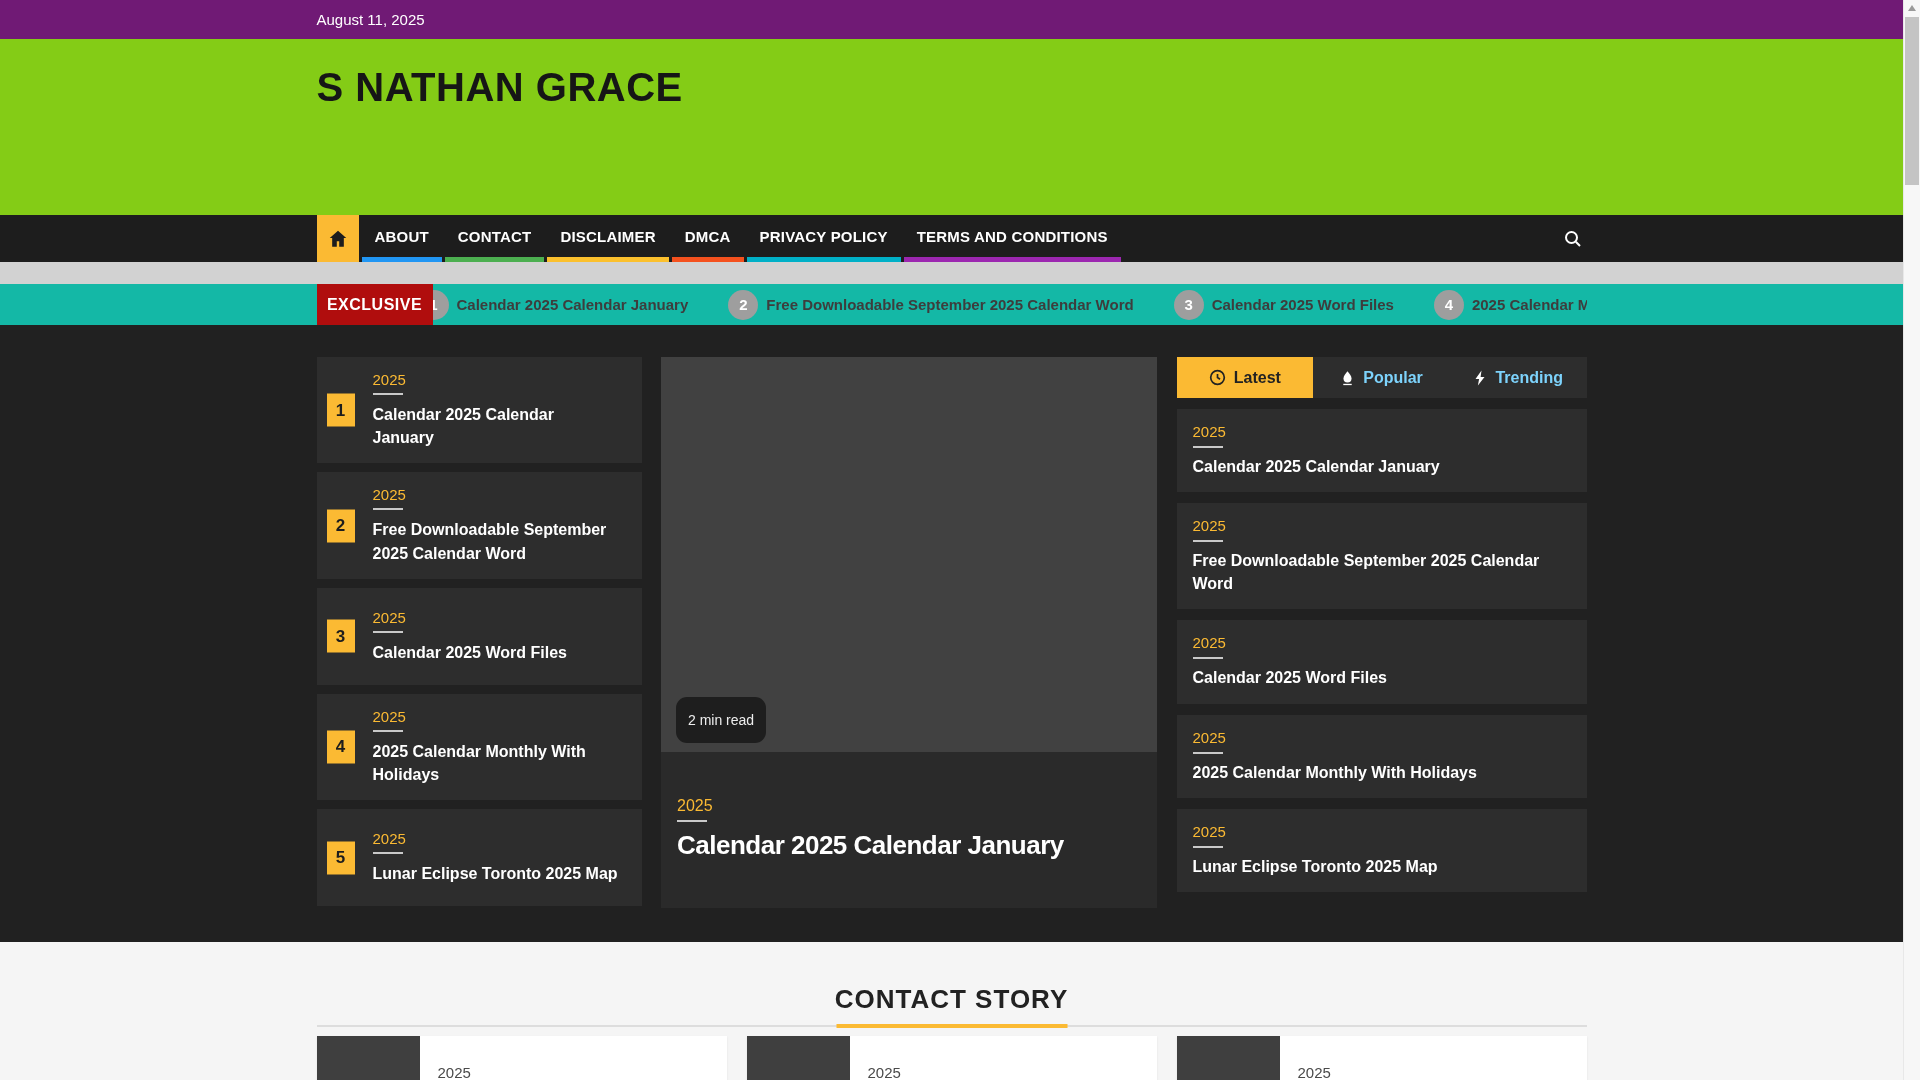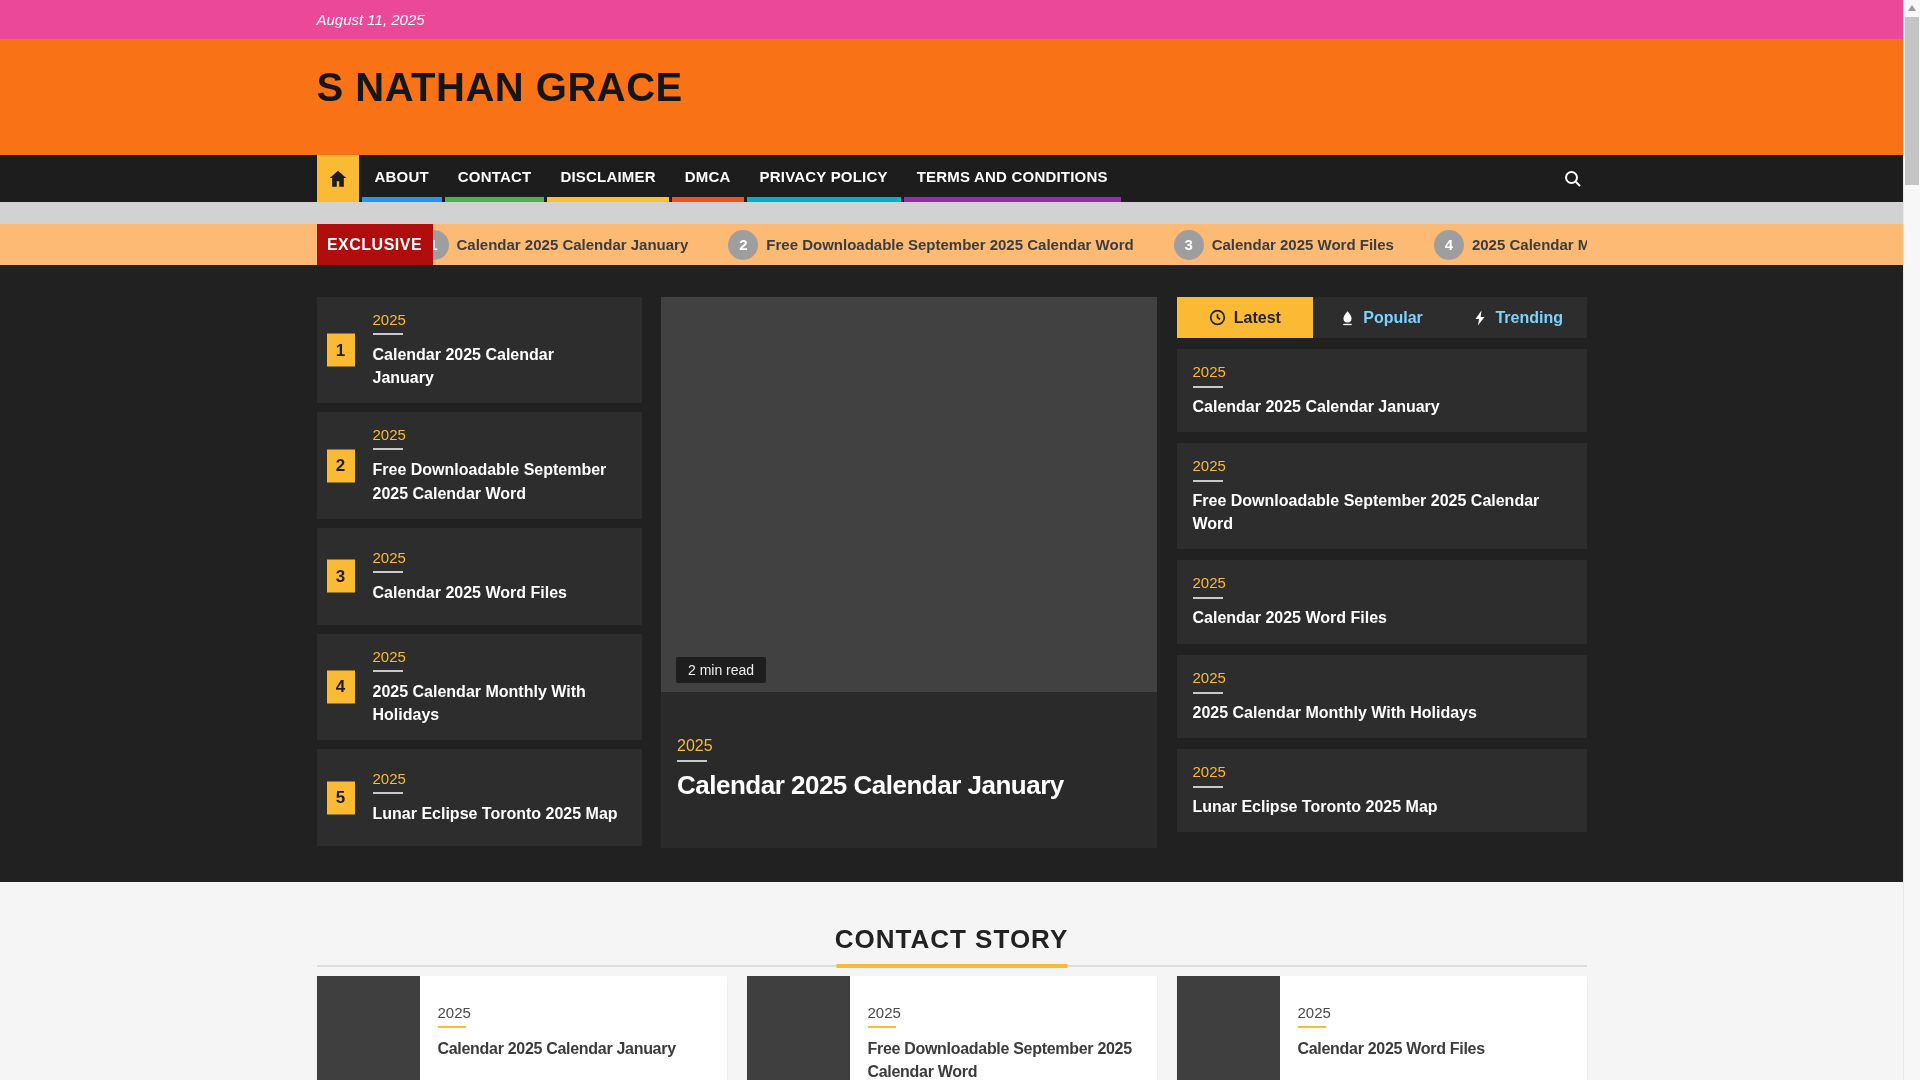--- a/index.html
+++ b/index.html
@@ -7,41 +7,41 @@
   html,body { margin:0; padding:0; }
   body {
     width:1920px; height:1080px; overflow:hidden; position:relative;
     font-family:"Liberation Sans", sans-serif; background:#f5f5f5;
   }
   a { text-decoration:none; color:inherit; cursor:pointer; }
   .page { width:1903px; }
   .container { width:1270px; margin:0 auto; }
 
   
-  .topbar { height:39px; background:#ec4899; display:flex; align-items:center;font-style:italic; }
+  .topbar { height:39px; background:#701a75; display:flex; align-items:center; }
   .topbar .date { color:#ffffff; font-size:15px; }
 
   
-  .header { background:#f97316; height:116px; }
+  .header { background:#84cc16; height:176px; }
   .header .container { padding-top:26px; }
   .site-title { margin:0; font-size:40px; font-weight:bold; color:#161616; letter-spacing:0.5px; }
   .tagline { margin:6px 0 0; font-size:19px; color:#2f2f2f; max-width:470px; line-height:1.35; }
 
   
   .nav { background:#1d1d1d; height:47px; }
   .nav .container { display:flex; align-items:stretch; height:47px; }
   .home-btn { width:42px; background:var(--accent); display:flex; align-items:center; justify-content:center; margin-right:3px; }
   .nav-item { display:flex; align-items:center; padding:0 13px; margin-right:3px; color:#fff;
               font-size:15px; font-weight:bold; letter-spacing:0.2px; border-bottom:5px solid transparent; }
   .search-btn { margin-left:auto; display:flex; align-items:center; padding:0 4px; }
 
   .shadow-strip { height:22px; background:#d2d2d2; }
 
   
-  .ticker { background:#fdba74; height:41px; }
+  .ticker { background:#14b8a6; height:41px; }
   .ticker .container { display:flex; height:100%; overflow:hidden; }
   .ticker-badge { width:116px; flex:none; background:var(--red); color:#fff; font-weight:bold; font-size:16px;
                   letter-spacing:0.5px; display:flex; align-items:center; justify-content:center; z-index:2; }
   .ticker-items { display:flex; align-items:center; margin-left:-14px; flex:1; overflow:hidden; white-space:nowrap; }
   .ticker-item { display:flex; align-items:center; margin-right:40px; flex:none; }
   .ticker-num { width:30px; height:30px; border-radius:50%; background:#9e9e9e; color:#fff; font-size:15px;
                 font-weight:bold; display:flex; align-items:center; justify-content:center; margin-right:8px; flex:none; }
   .ticker-title { font-size:15px; font-weight:bold; color:#3d3d3d; }
 
   
@@ -60,21 +60,21 @@
   .cat-underline { display:block; width:30px; height:2px; background:#c9c9c9; margin:5px 0 8px; }
   .card-title { color:#fff; font-weight:bold; font-size:16px; line-height:1.45; margin:0; display:block; }
   .col-left .rank-card:nth-child(1) .card-title { max-width:200px; }
   .col-left .rank-card:nth-child(2) .card-title { max-width:240px; }
   .col-left .rank-card:nth-child(4) .card-title { max-width:233px; }
   .col-left .rank-card:nth-child(5) .card-title { white-space:nowrap; }
 
   .featured-card { background:#2a2a2a; }
   .featured-img { height:395px; background:#414141; position:relative; }
   .read-badge { position:absolute; left:15px; bottom:9px; background:#1e1e1e; color:#ededed;
-                font-size:14px; padding:5px 12px; border-radius:2px; }
+                font-size:14px; padding:15px 12px; border-radius:11px; }
   .featured-body { padding:45px 16px 47px; }
   .featured-body .cat { font-size:16px; }
   .featured-title { color:#fff; font-size:26px; font-weight:bold; letter-spacing:-0.5px; margin:0; display:block; }
 
   .tabs { display:flex; height:41px; margin-bottom:11px; }
   .tab { flex:1; display:flex; align-items:center; justify-content:center; gap:8px;
          background:#2d2d2d; color:#7dd3fc; font-weight:bold; font-size:16px; }
   .tab.active { background:var(--accent); color:#222; }
   .tab svg { flex:none; }
 

